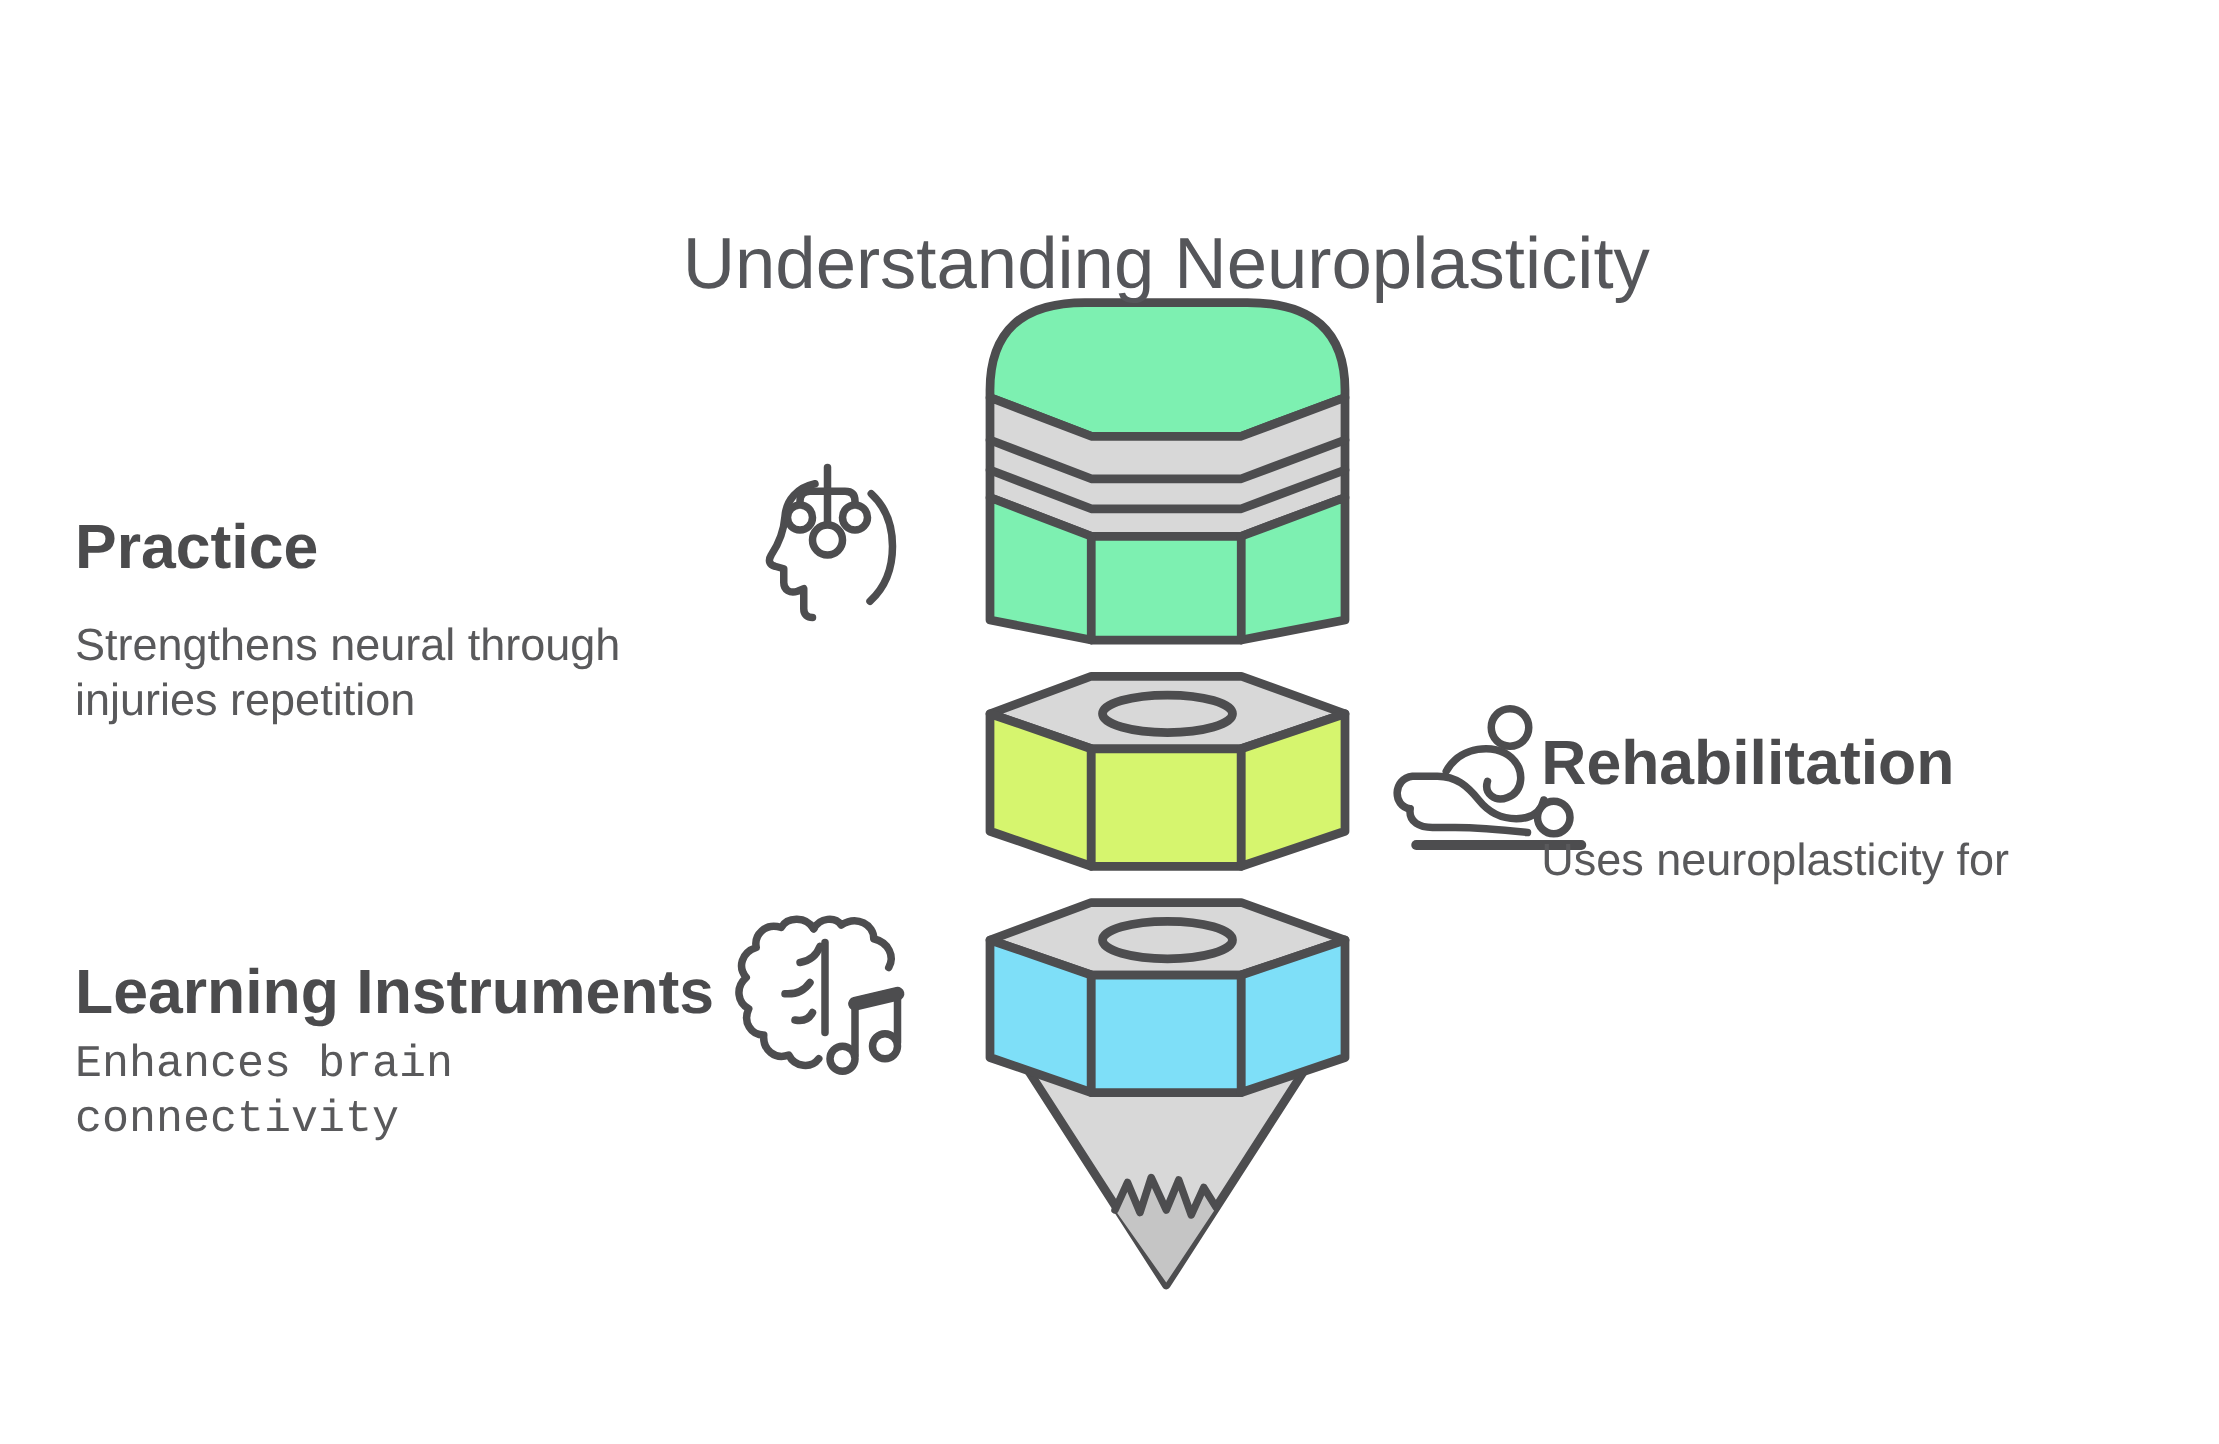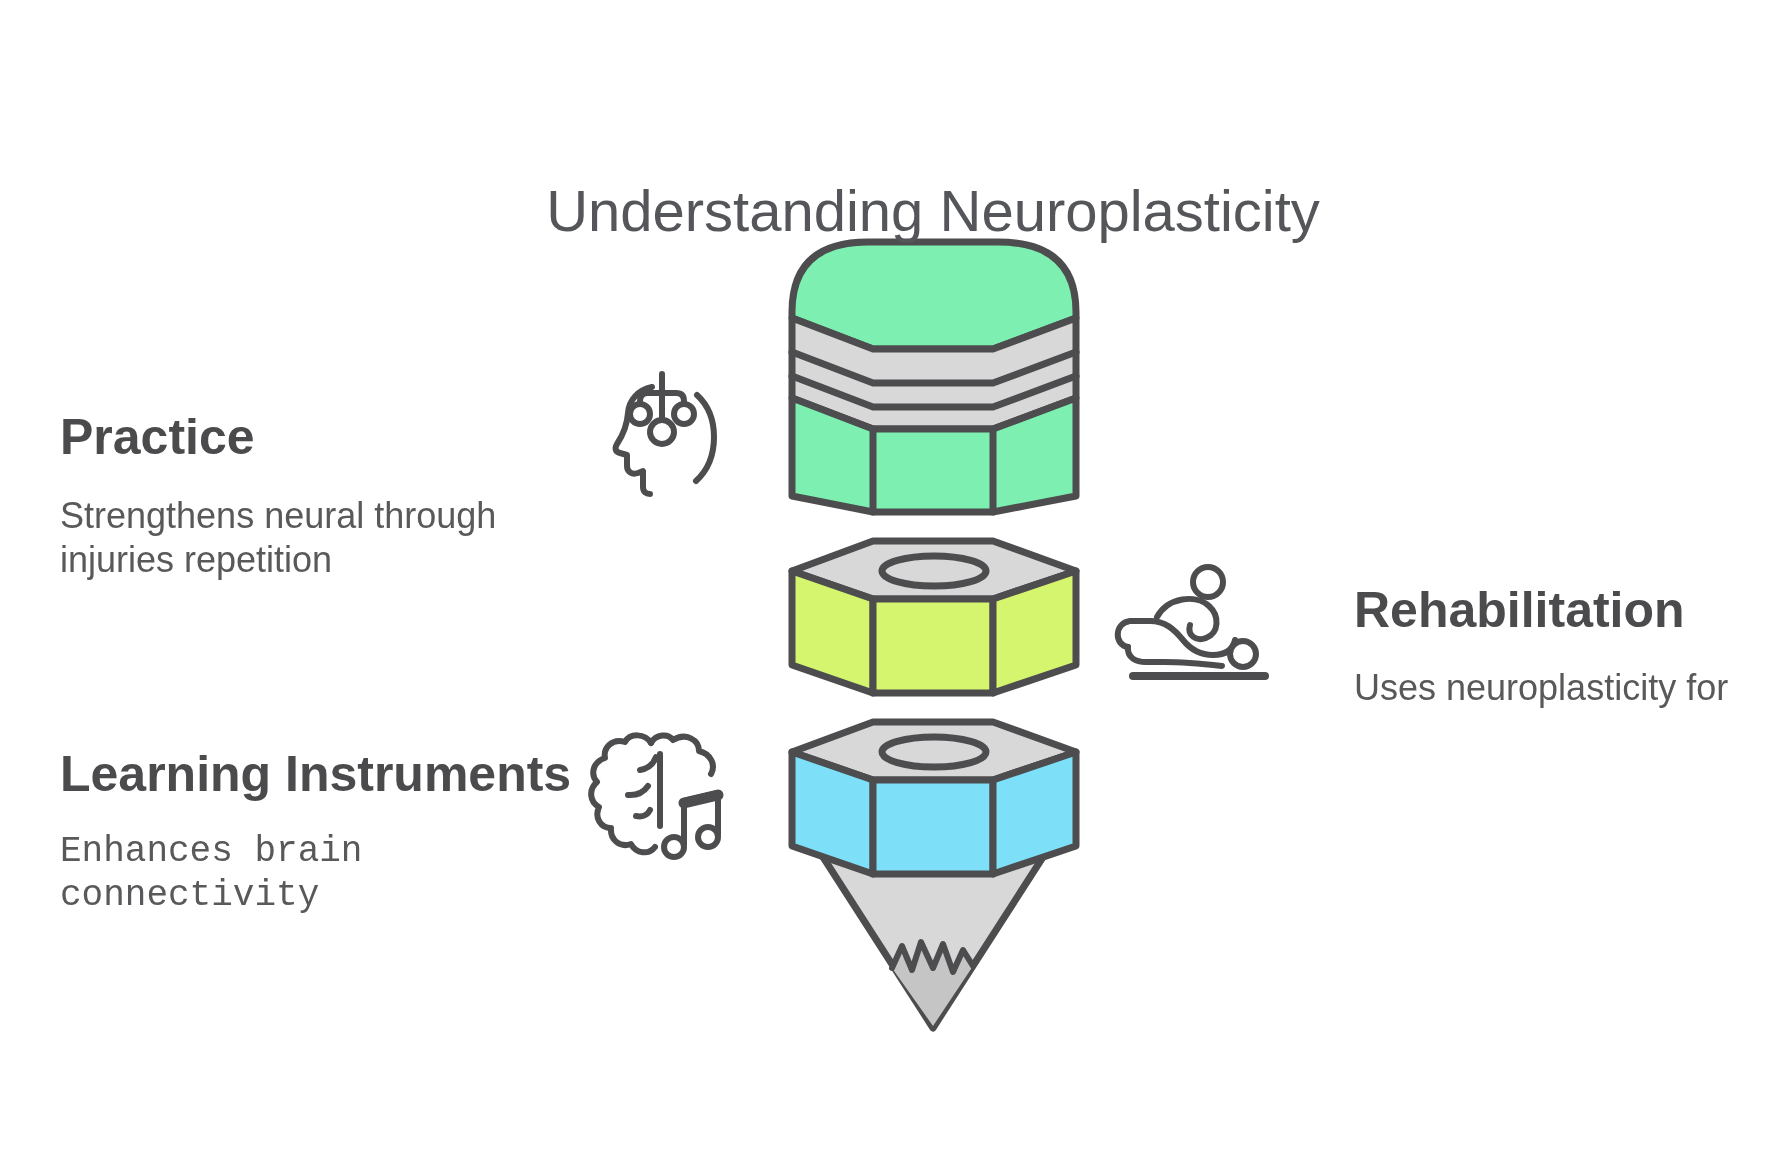--- a/index.html
+++ b/index.html
@@ -12,21 +12,21 @@
     top:133px;left:933px;transform:translateX(-50%);
     font-size:58px;color:var(--title_text,#55565a);white-space:nowrap;margin-top:44px;
   }
   .heading{
     font-size:50px;font-weight:bold;color:var(--heading_text,#4b4b4d);white-space:nowrap;
   }
   .desc{
     font-size:36px;color:var(--body_text,#59595b);line-height:1.22;
   }
   .right-col{left:60px;width:515px;}
-  .left-col{left:1354px;text-align:left;}
+  .left-col{left:1233px;text-align:left;}
   svg{position:absolute;top:0;left:0;}
   .stroked{stroke:var(--outline,#4d4d4f);stroke-width:7;fill:none;stroke-linecap:round;stroke-linejoin:round;}
   .icon-stroke{stroke:var(--outline,#4d4d4f);stroke-width:6;fill:none;stroke-linecap:round;stroke-linejoin:round;}
   .icon-fill-white{fill:#ffffff;}
   .fill-mint{fill:var(--mint,#7df0b1);}
   .fill-lime{fill:var(--lime,#d6f56e);}
   .fill-sky{fill:var(--sky,#7edff8);}
   .fill-metal{fill:var(--metal,#d8d8d8);}
   .fill-graphite{fill:var(--graphite,#c5c5c5);stroke:none;}
 </style>
@@ -110,18 +110,18 @@
   <div class="abs desc right-col" style="top:494px;">
     <div>Strengthens neural through</div>
     <div>injuries repetition</div>
   </div>
 
   <div class="abs heading left-col" style="top:581px;">Rehabilitation</div>
   <div class="abs desc left-col" style="top:666px;">
     <div>Uses neuroplasticity for</div>
   </div>
 
-  <div class="abs heading right-col" style="top:745px;">Learning Instruments</div>
+  <div class="abs heading right-col" style="top:764px;">Learning Instruments</div>
   <div class="abs desc right-col" style="top:830px;font-family:Liberation Mono, monospace;">
     <div>Enhances brain connectivity</div>
   </div>
 
 </div>
 
 </body></html>

